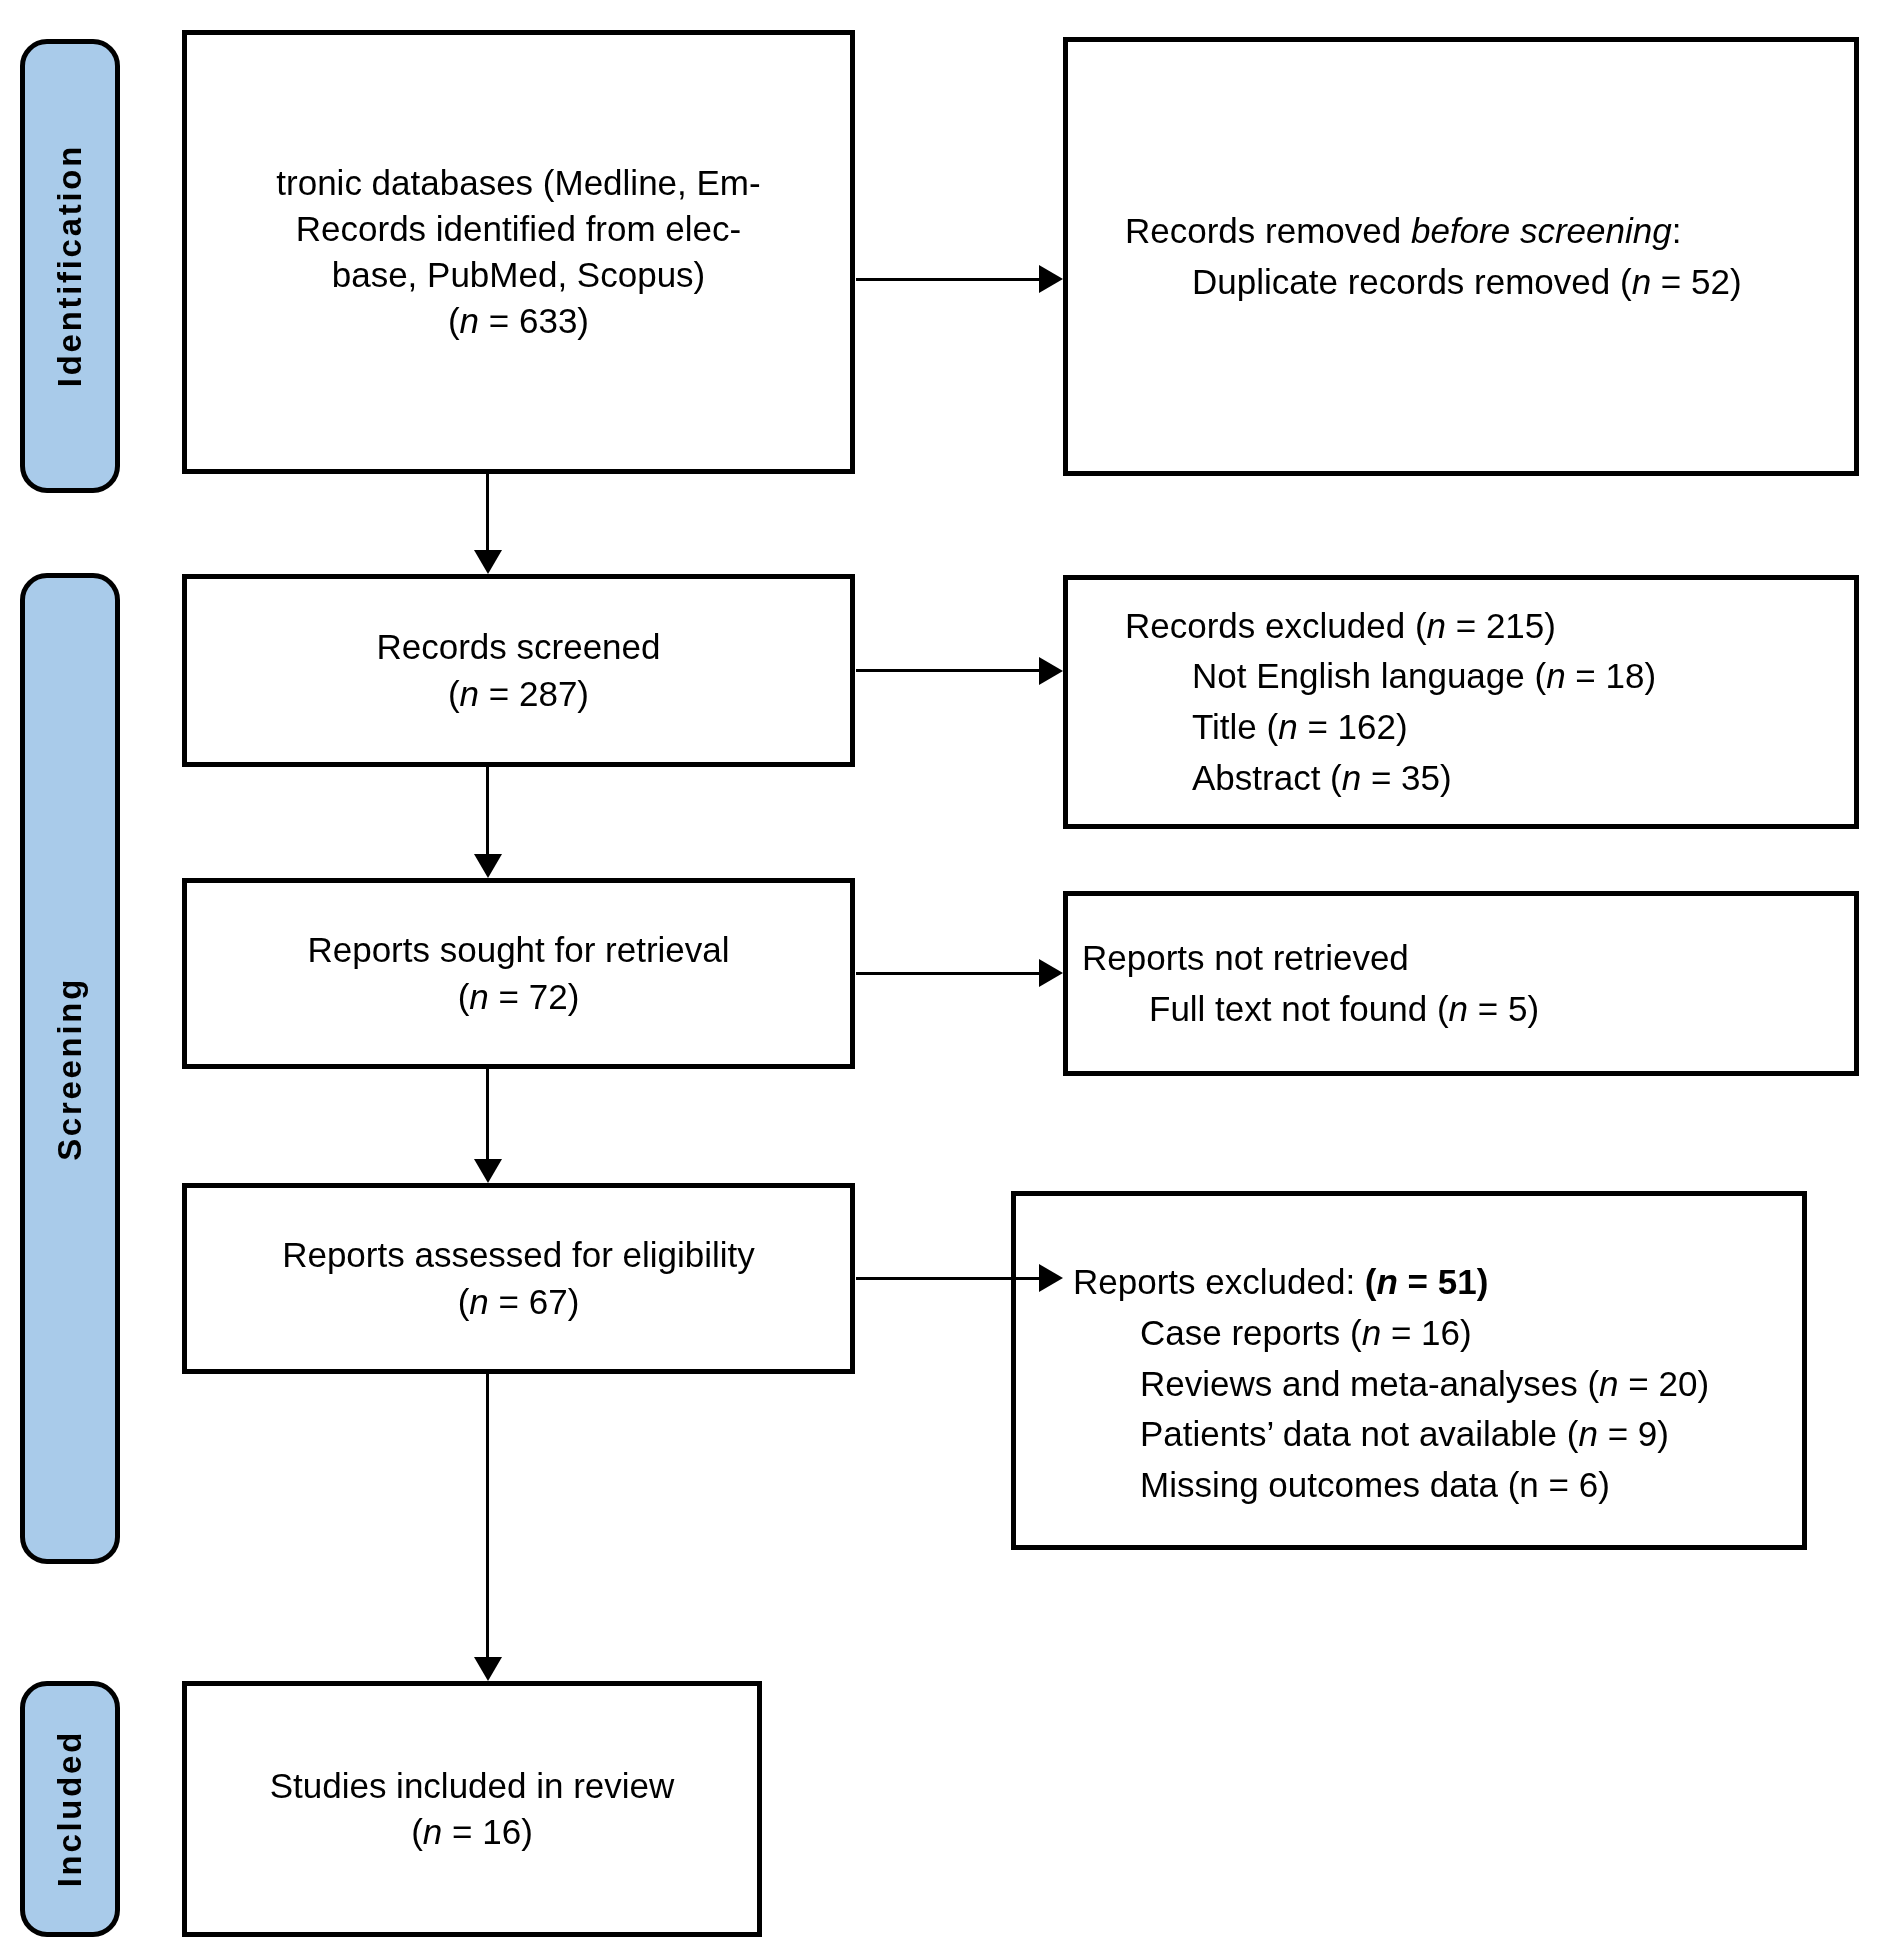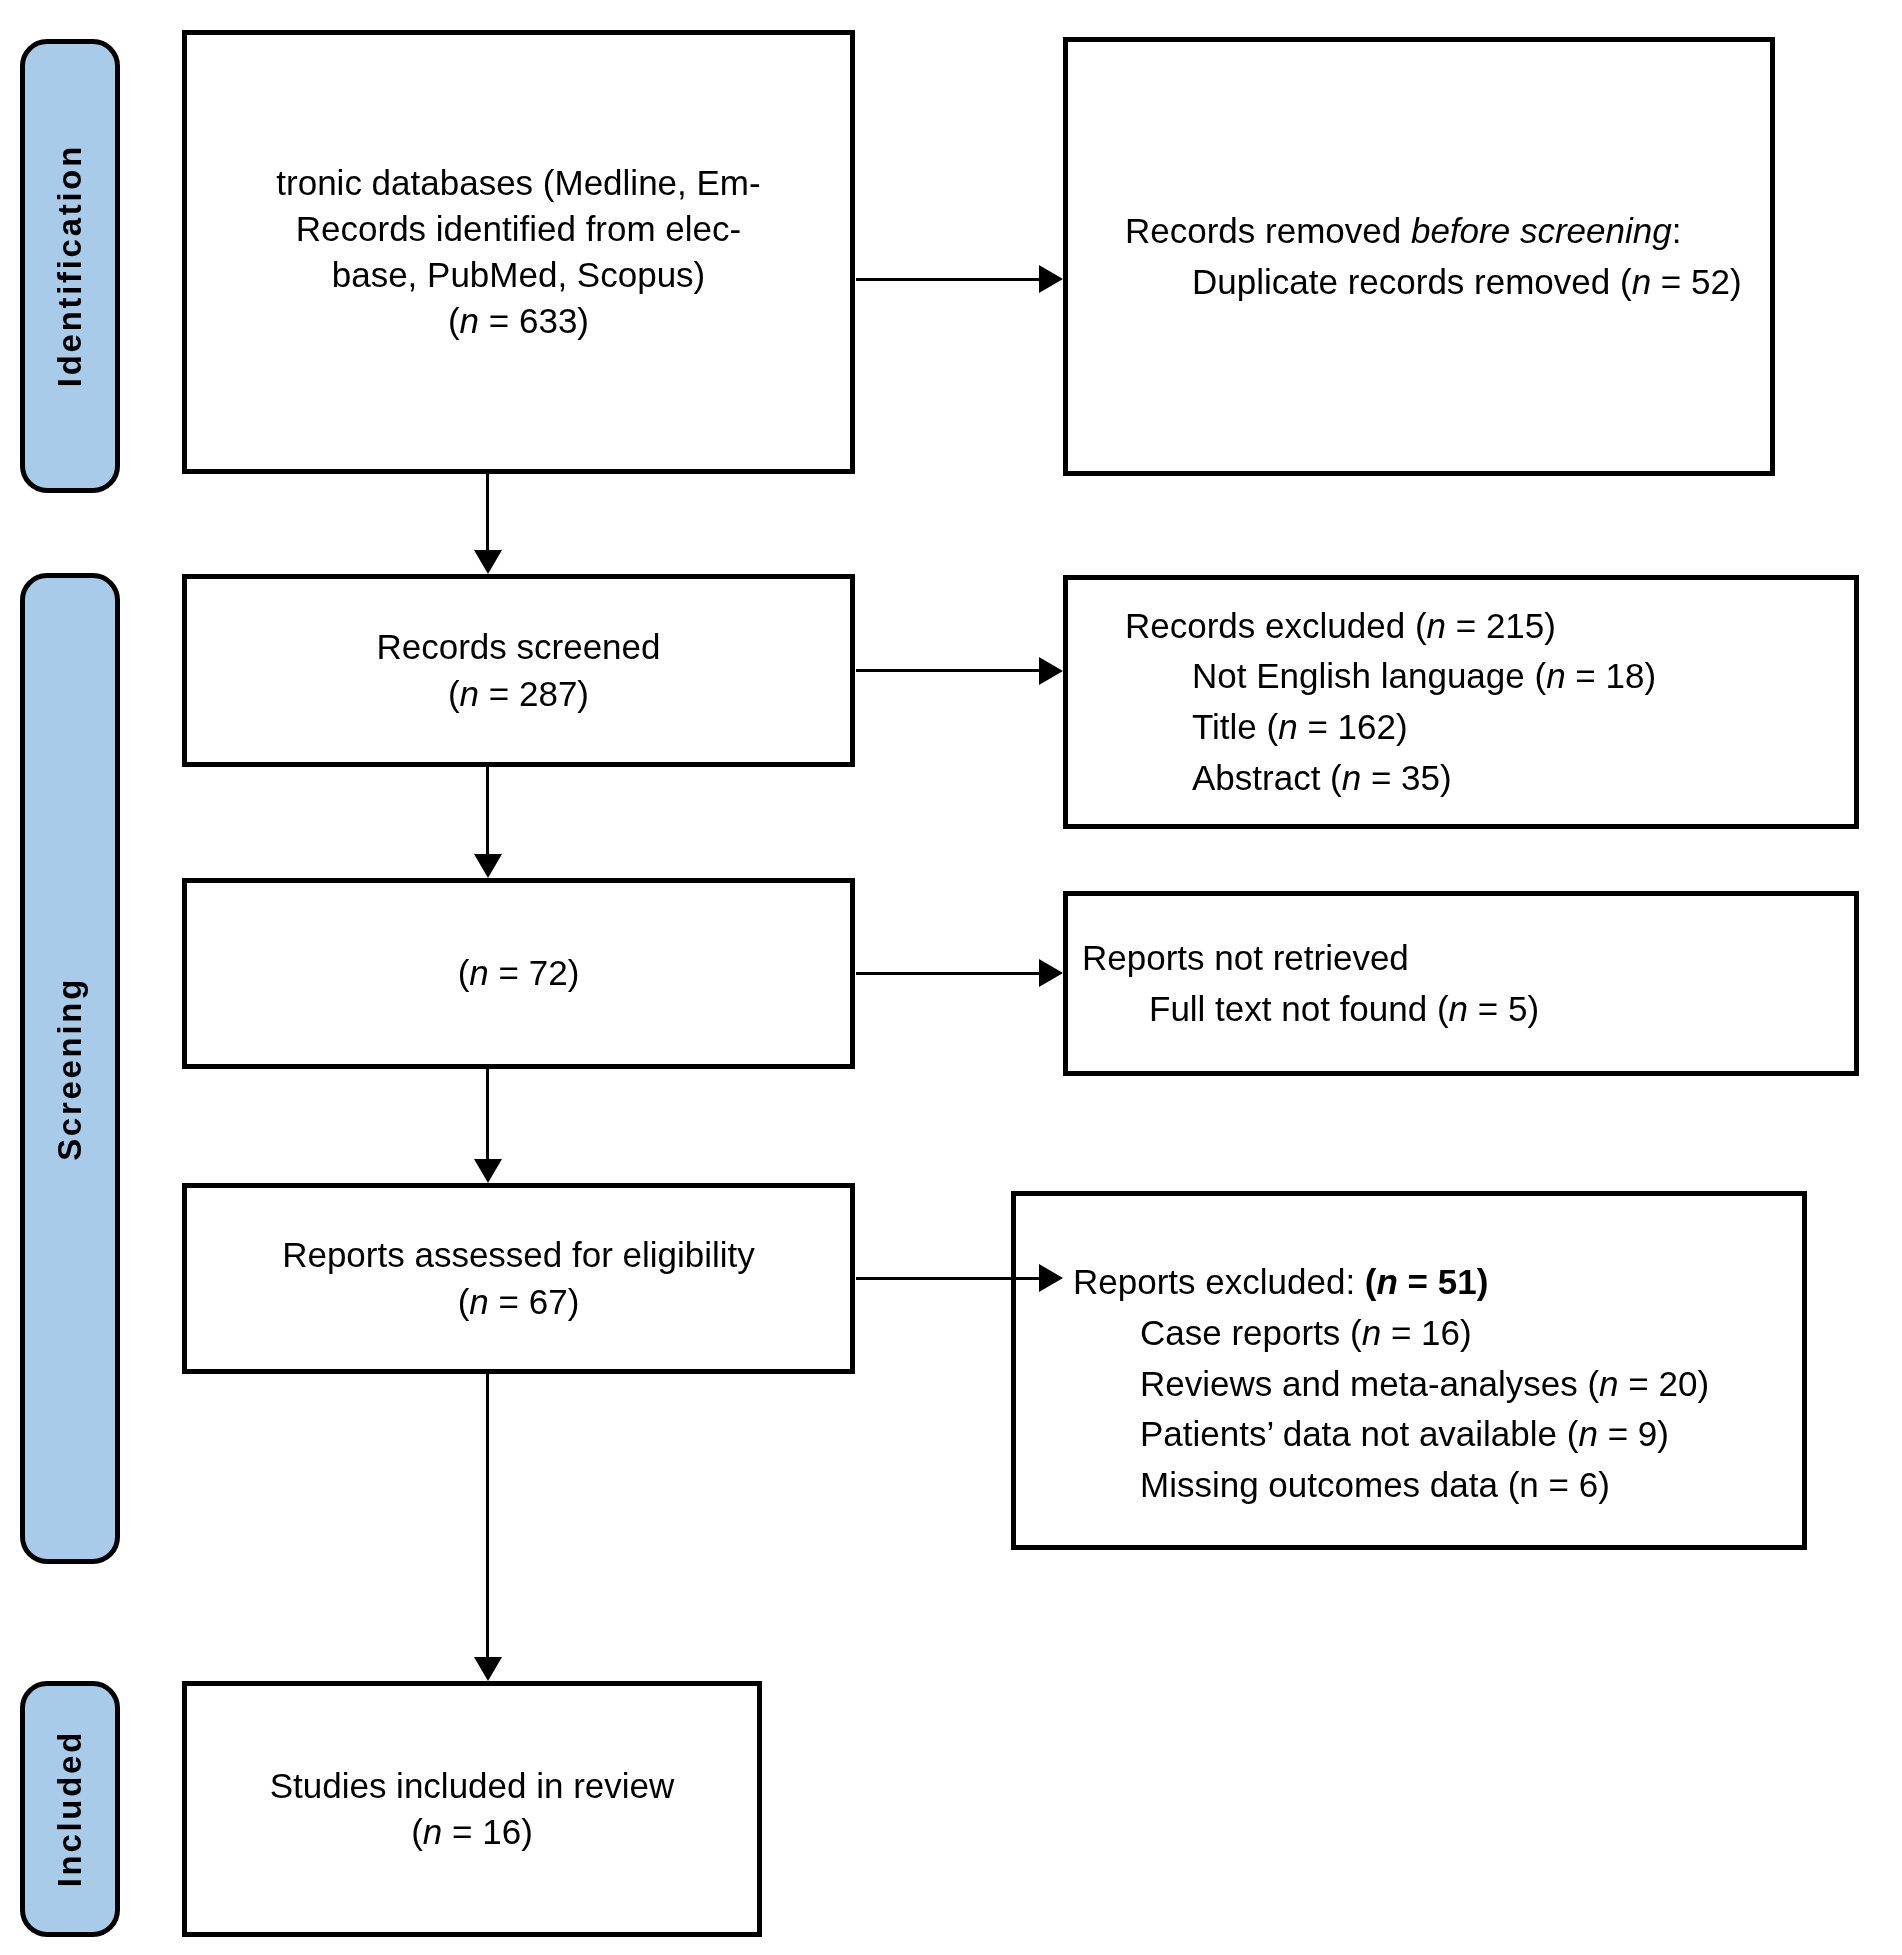--- a/index.html
+++ b/index.html
@@ -94,38 +94,39 @@
     <span class="vtext">Included</span>
   </div>
 
   <div class="box center" style="left:182px; top:30px; width:673px; height:444px;">
     <div>tronic databases (Medline, Em-</div>
     <div>Records identified from elec-</div>
     <div>base, PubMed, Scopus)</div>
     <div><span>(</span><span class="it">n</span><span> = 633)</span></div>
   </div>
 
-  <div class="box leftalign" style="left:1063px; top:37px; width:712px; height:439px;">
+  <div class="box leftalign" style="left:1063px; top:37px; width:796px; height:439px;">
     <div><span>Records removed </span><span class="it">before screening</span><span>:</span></div>
     <div class="sub"><span>Duplicate records removed (</span><span class="it">n</span><span> = 52)</span></div>
   </div>
 
   <div class="box center" style="left:182px; top:574px; width:673px; height:193px;">
     <div>Records screened</div>
     <div><span>(</span><span class="it">n</span><span> = 287)</span></div>
   </div>
 
   <div class="box leftalign" style="left:1063px; top:575px; width:796px; height:254px;">
     <div><span>Records excluded (</span><span class="it">n</span><span> = 215)</span></div>
     <div class="sub"><span>Not English language (</span><span class="it">n</span><span> = 18)</span></div>
     <div class="sub"><span>Title (</span><span class="it">n</span><span> = 162)</span></div>
     <div class="sub"><span>Abstract (</span><span class="it">n</span><span> = 35)</span></div>
   </div>
 
   <div class="box center" style="left:182px; top:878px; width:673px; height:191px;">
+    <div>Reports sought for retrieval</div>
     <div><span>(</span><span class="it">n</span><span> = 72)</span></div>
   </div>
 
   <div class="box leftalign" style="left:1063px; top:891px; width:796px; height:185px;padding-left:14px;">
     <div>Reports not retrieved</div>
     <div class="sub"><span>Full text not found (</span><span class="it">n</span><span> = 5)</span></div>
   </div>
 
   <div class="box center" style="left:182px; top:1183px; width:673px; height:191px;">
     <div>Reports assessed for eligibility</div>

